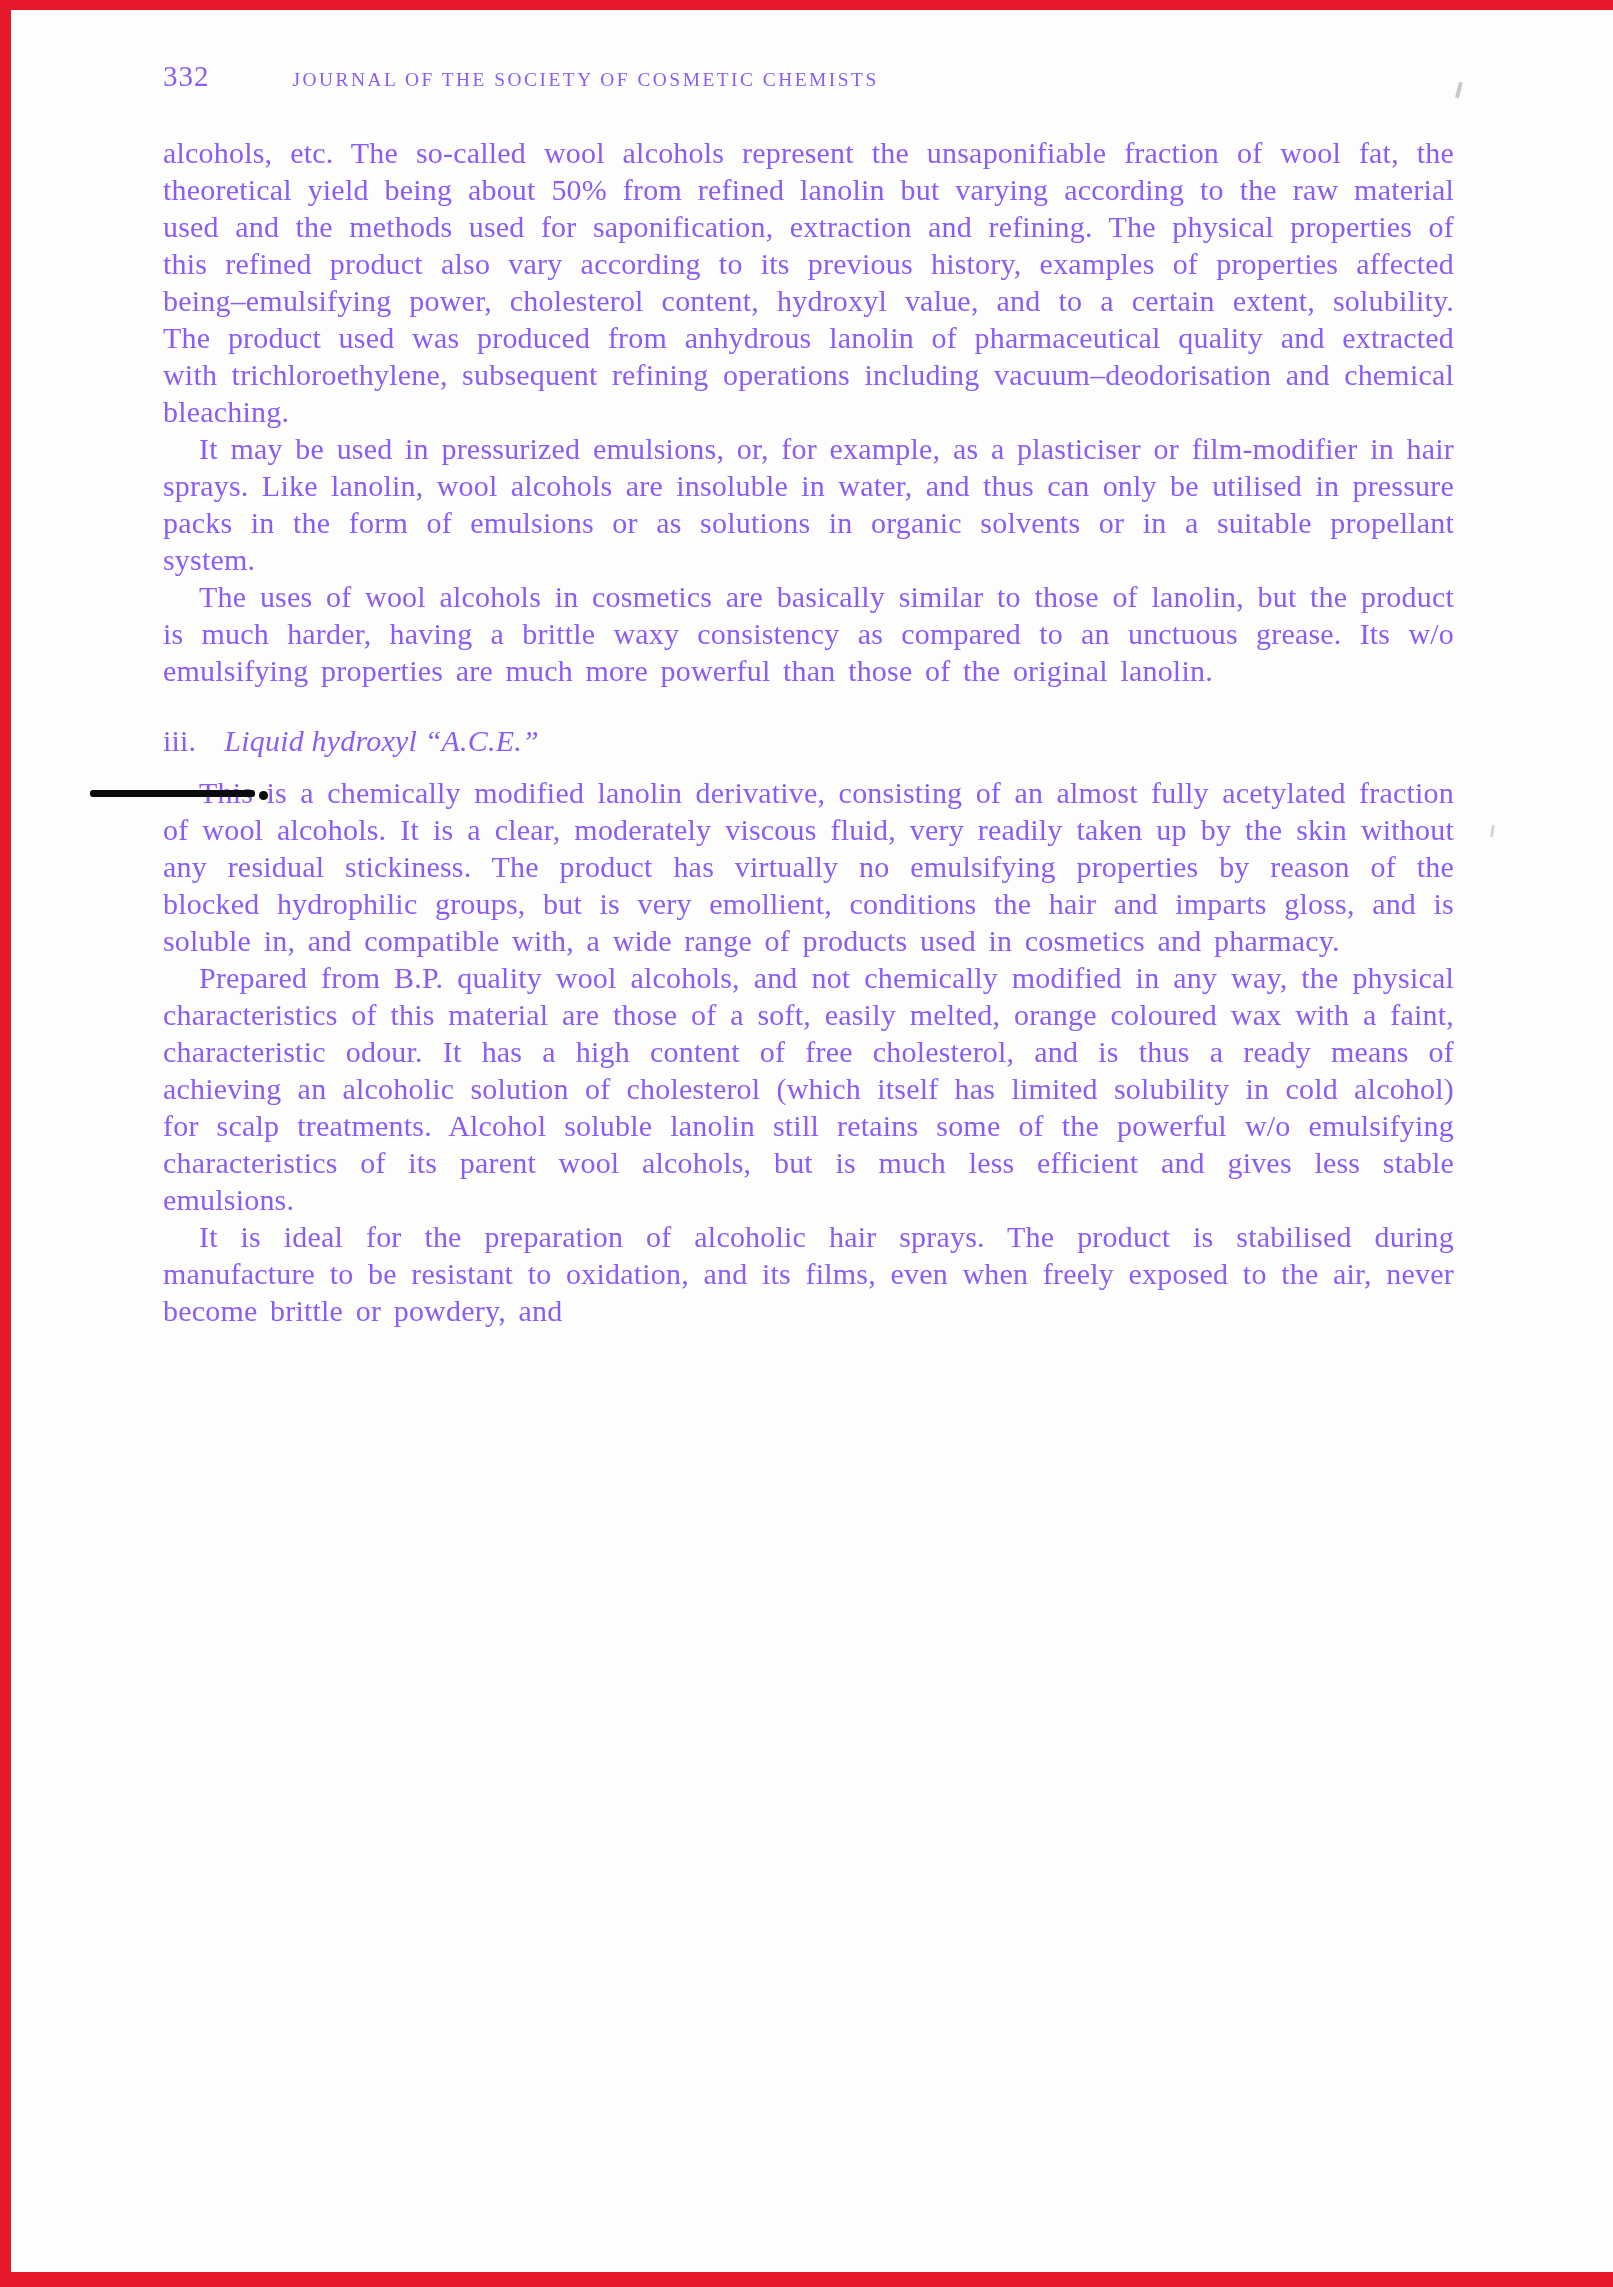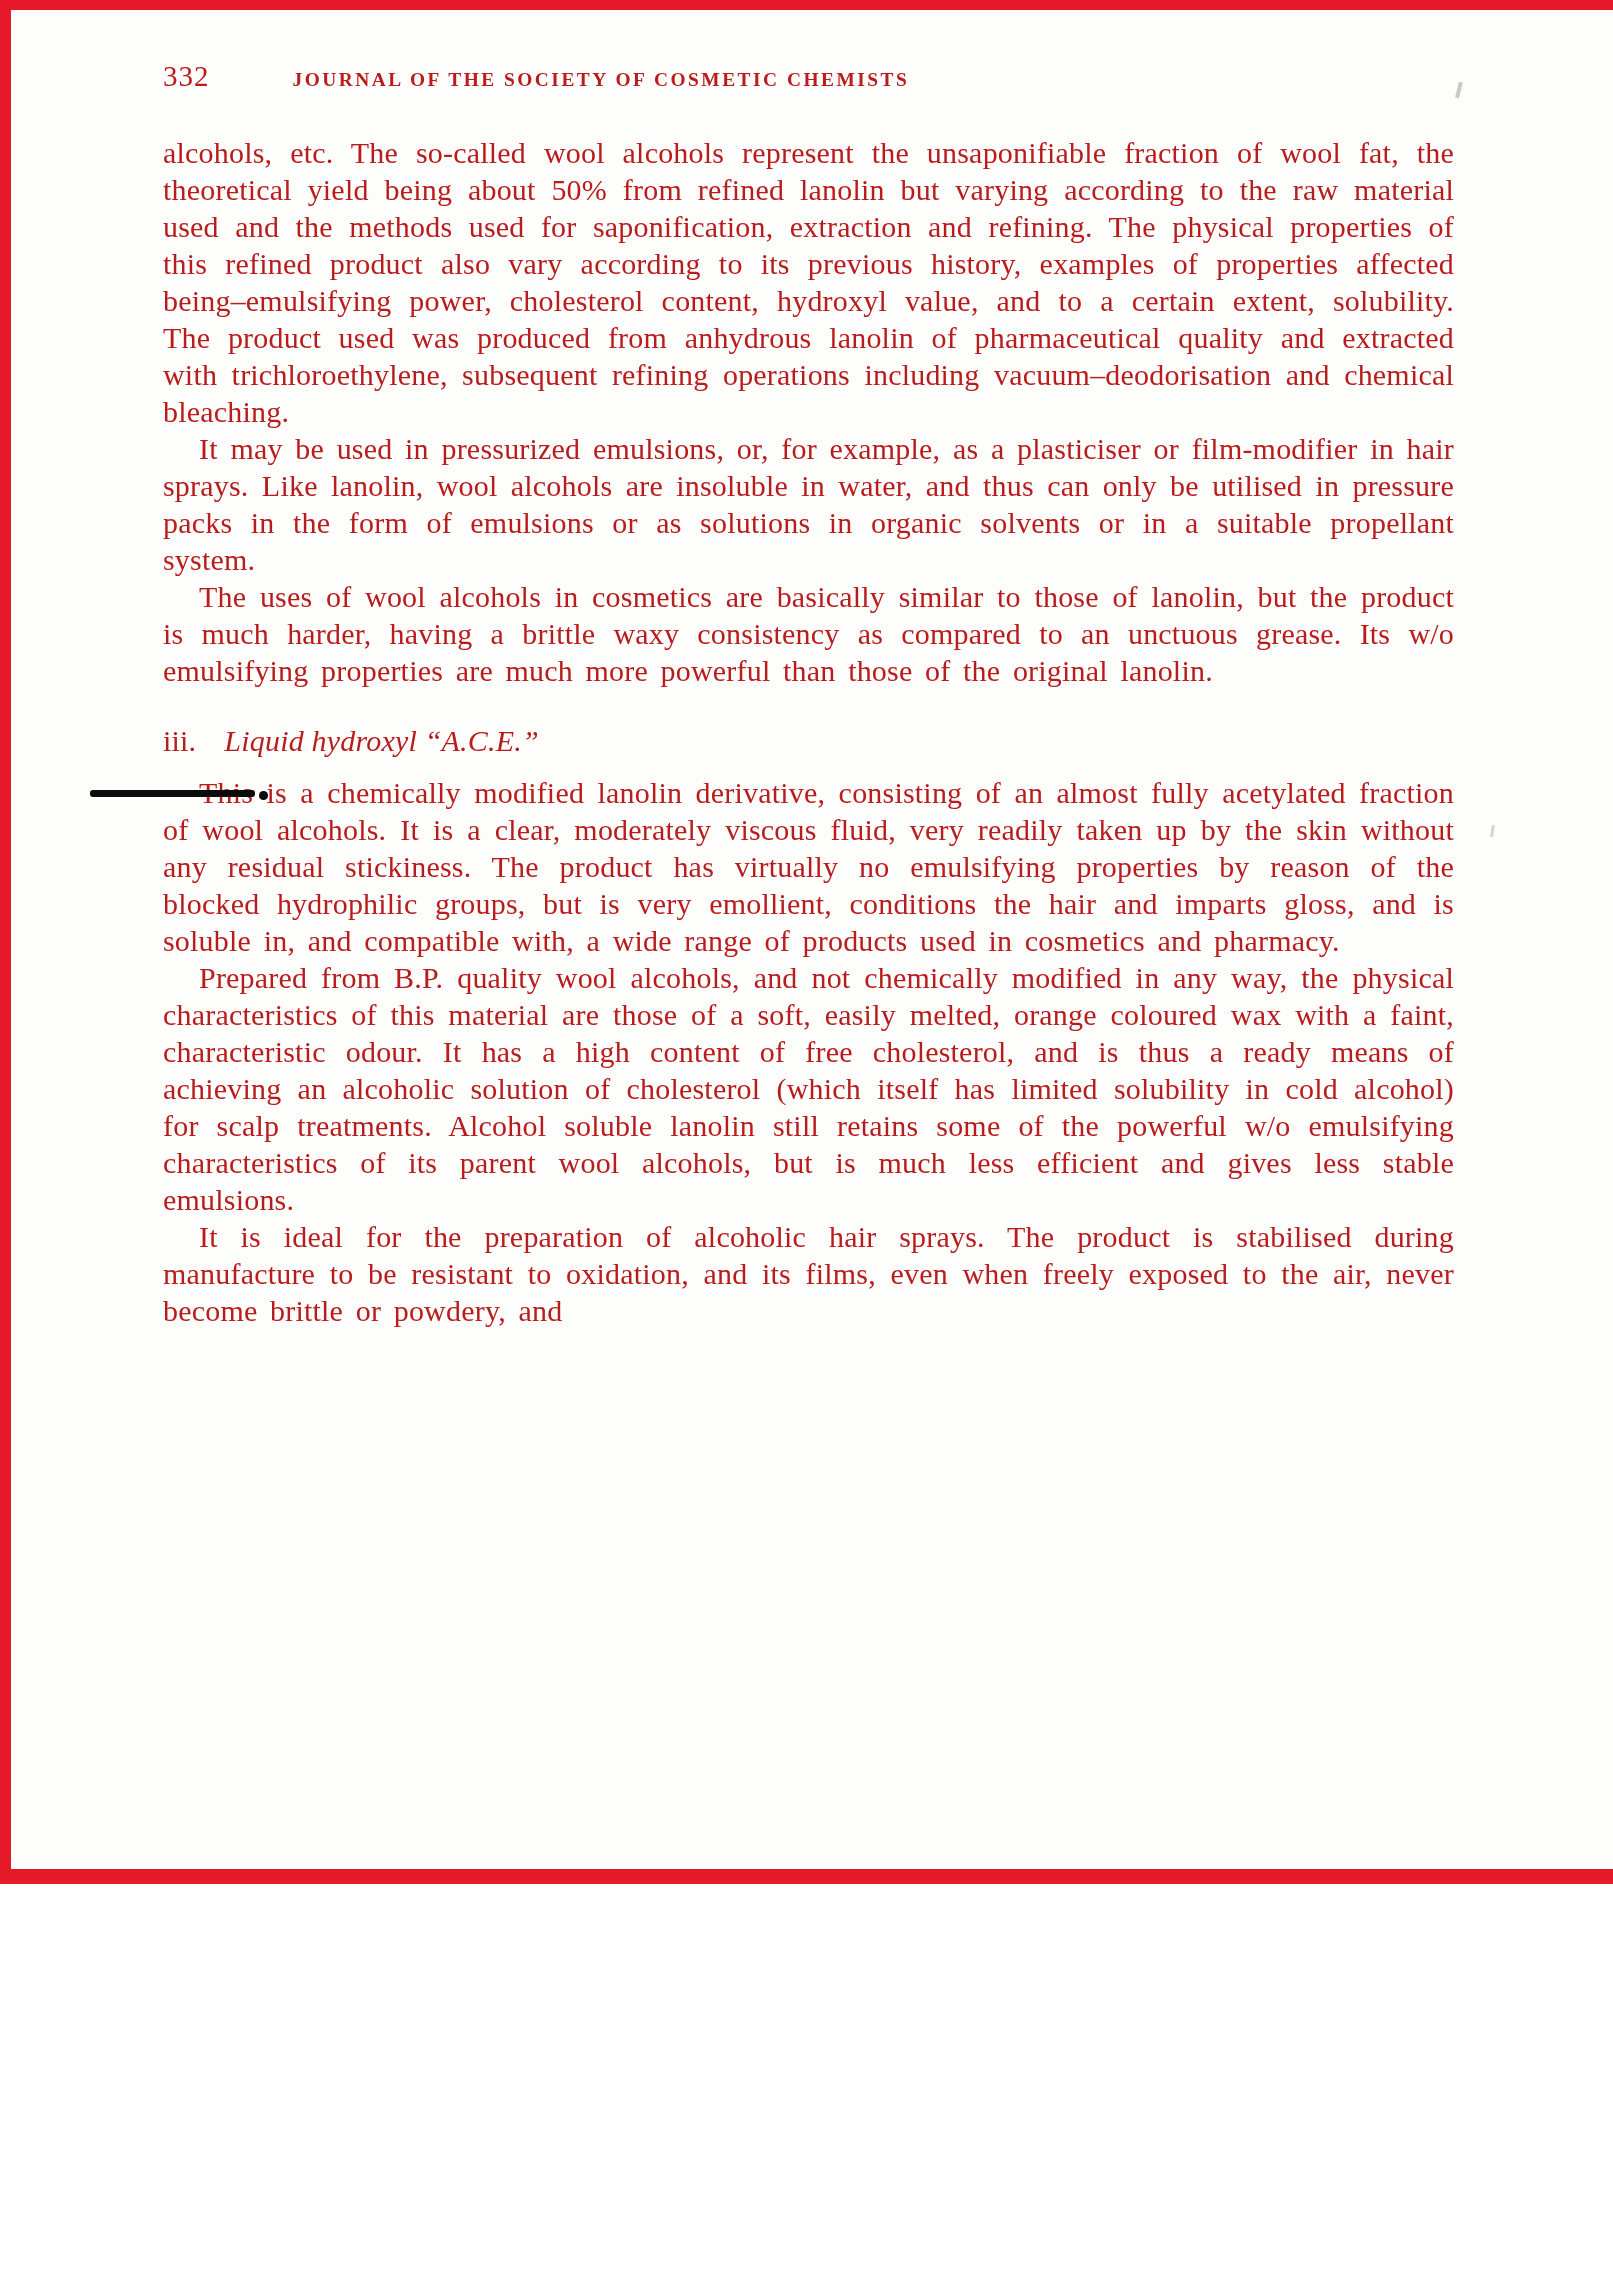--- a/index.html
+++ b/index.html
@@ -1,23 +1,23 @@
 <!DOCTYPE html>
 <html><head>
 <meta charset="utf-8">
 <style>
   * { margin: 0; padding: 0; box-sizing: border-box; }
   html, body { background: #ffffff; }
   .page {
     position: relative;
     width: 1614px;
-    height: 1884px;
+    height: 2287px;
     background: #fdfdfb;
     font-family: "Liberation Serif", "DejaVu Serif", serif;
-    color: #b91c1c;
+    color: #8b5cf6;
     overflow: hidden;
   }
   
   .stripe { position: absolute; background: #e5192a; }
   .stripe-top    { top: 0; left: 0; right: 0; height: 9.7px; }
   .stripe-bottom { bottom: 0; left: 0; right: 0; height: 15.5px; }
   .stripe-left   { top: 0; bottom: 0; left: 0; width: 10.7px; }
 
   .content {
     position: absolute;
@@ -33,21 +33,20 @@
   }
   .page-num {
     font-size: 29px;
     letter-spacing: 1px;
   }
   .head-title {
     font-size: 19.4px;
     letter-spacing: 2.5px;
     margin-left: 83px;
     white-space: nowrap;
-    font-weight: bold;
   }
 
   p.body {
     font-size: 30px;
     line-height: 37px;
     text-align: justify;
     word-spacing: 4.9px;
     letter-spacing: 0.2px;
   }
   p.indent { text-indent: 36px; }

